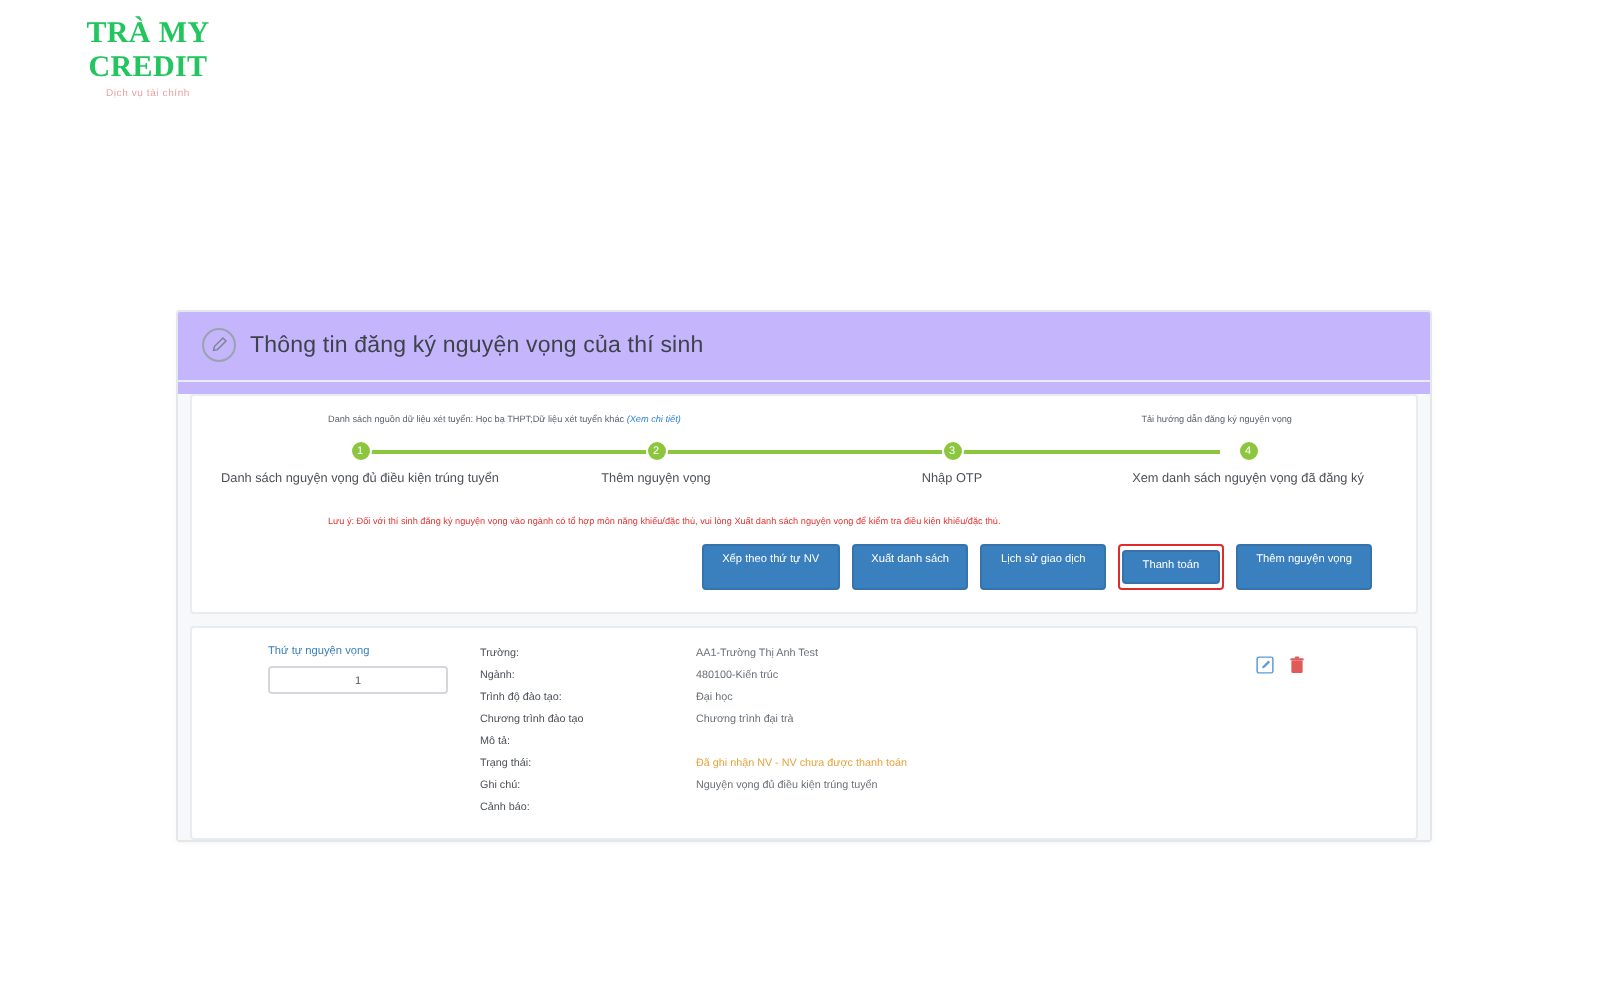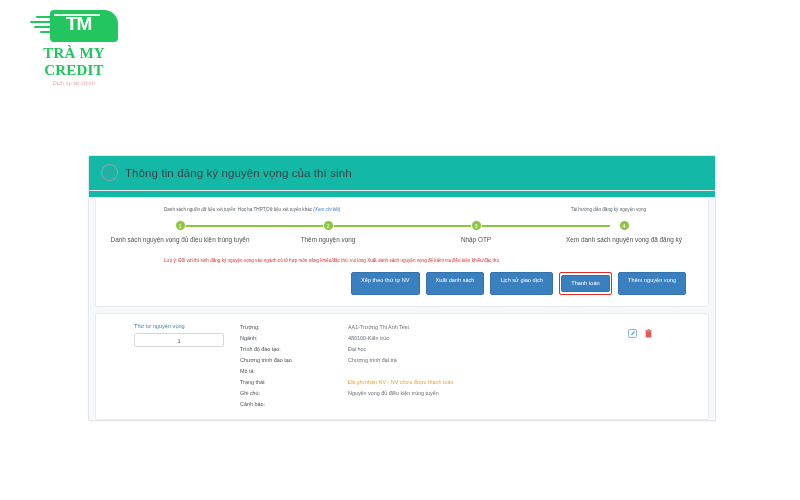--- a/index.html
+++ b/index.html
@@ -88,21 +88,21 @@
     letter-spacing: .3px;
     margin-top: 1px;
   }
 
   
   .panel {
     position: absolute;
     left: 88px;
     top: 155px;
     width: 626px;
-    background: #14b8a6;
+    background: #c4b5fd;
     border: 1px solid #e3e6ea;
     border-radius: 2px;
     box-shadow: 0 1px 2px rgba(0,0,0,.04);
   }
   .panel-head {
     display: flex;
     align-items: center;
     gap: 7px;
     padding: 8px 12px 9px 12px;
     border-bottom: 1px solid #e9ecef;
@@ -288,30 +288,20 @@
     align-items: flex-start;
     justify-content: flex-start;
     padding-top: 1px;
   }
   .icon-btn { width: 9px; height: 9px; display: block; }
 </style>
 </head>
 <body>
 
 <div class="brand">
-  <div class="brand-mark">
-    <div class="brand-speed">
-      <i></i>
-        <i></i>
-        <i></i>
-        <i></i>
-    </div>
-    <div class="brand-card"></div>
-    <div class="brand-tm">TM</div>
-  </div>
   <div class="brand-name">TRÀ MY CREDIT</div>
   <div class="brand-tagline">Dịch vụ tài chính</div>
 </div>
 
 <div class="panel">
 
   <div class="panel-head">
     <span class="head-icon">
       <svg width="9" height="9" viewBox="0 0 16 16">
         <path d="M11.5 1.8l2.7 2.7-7.6 7.6-3.4.7.7-3.4z" fill="none" stroke="#7c858e" stroke-width="1.3"></path>

